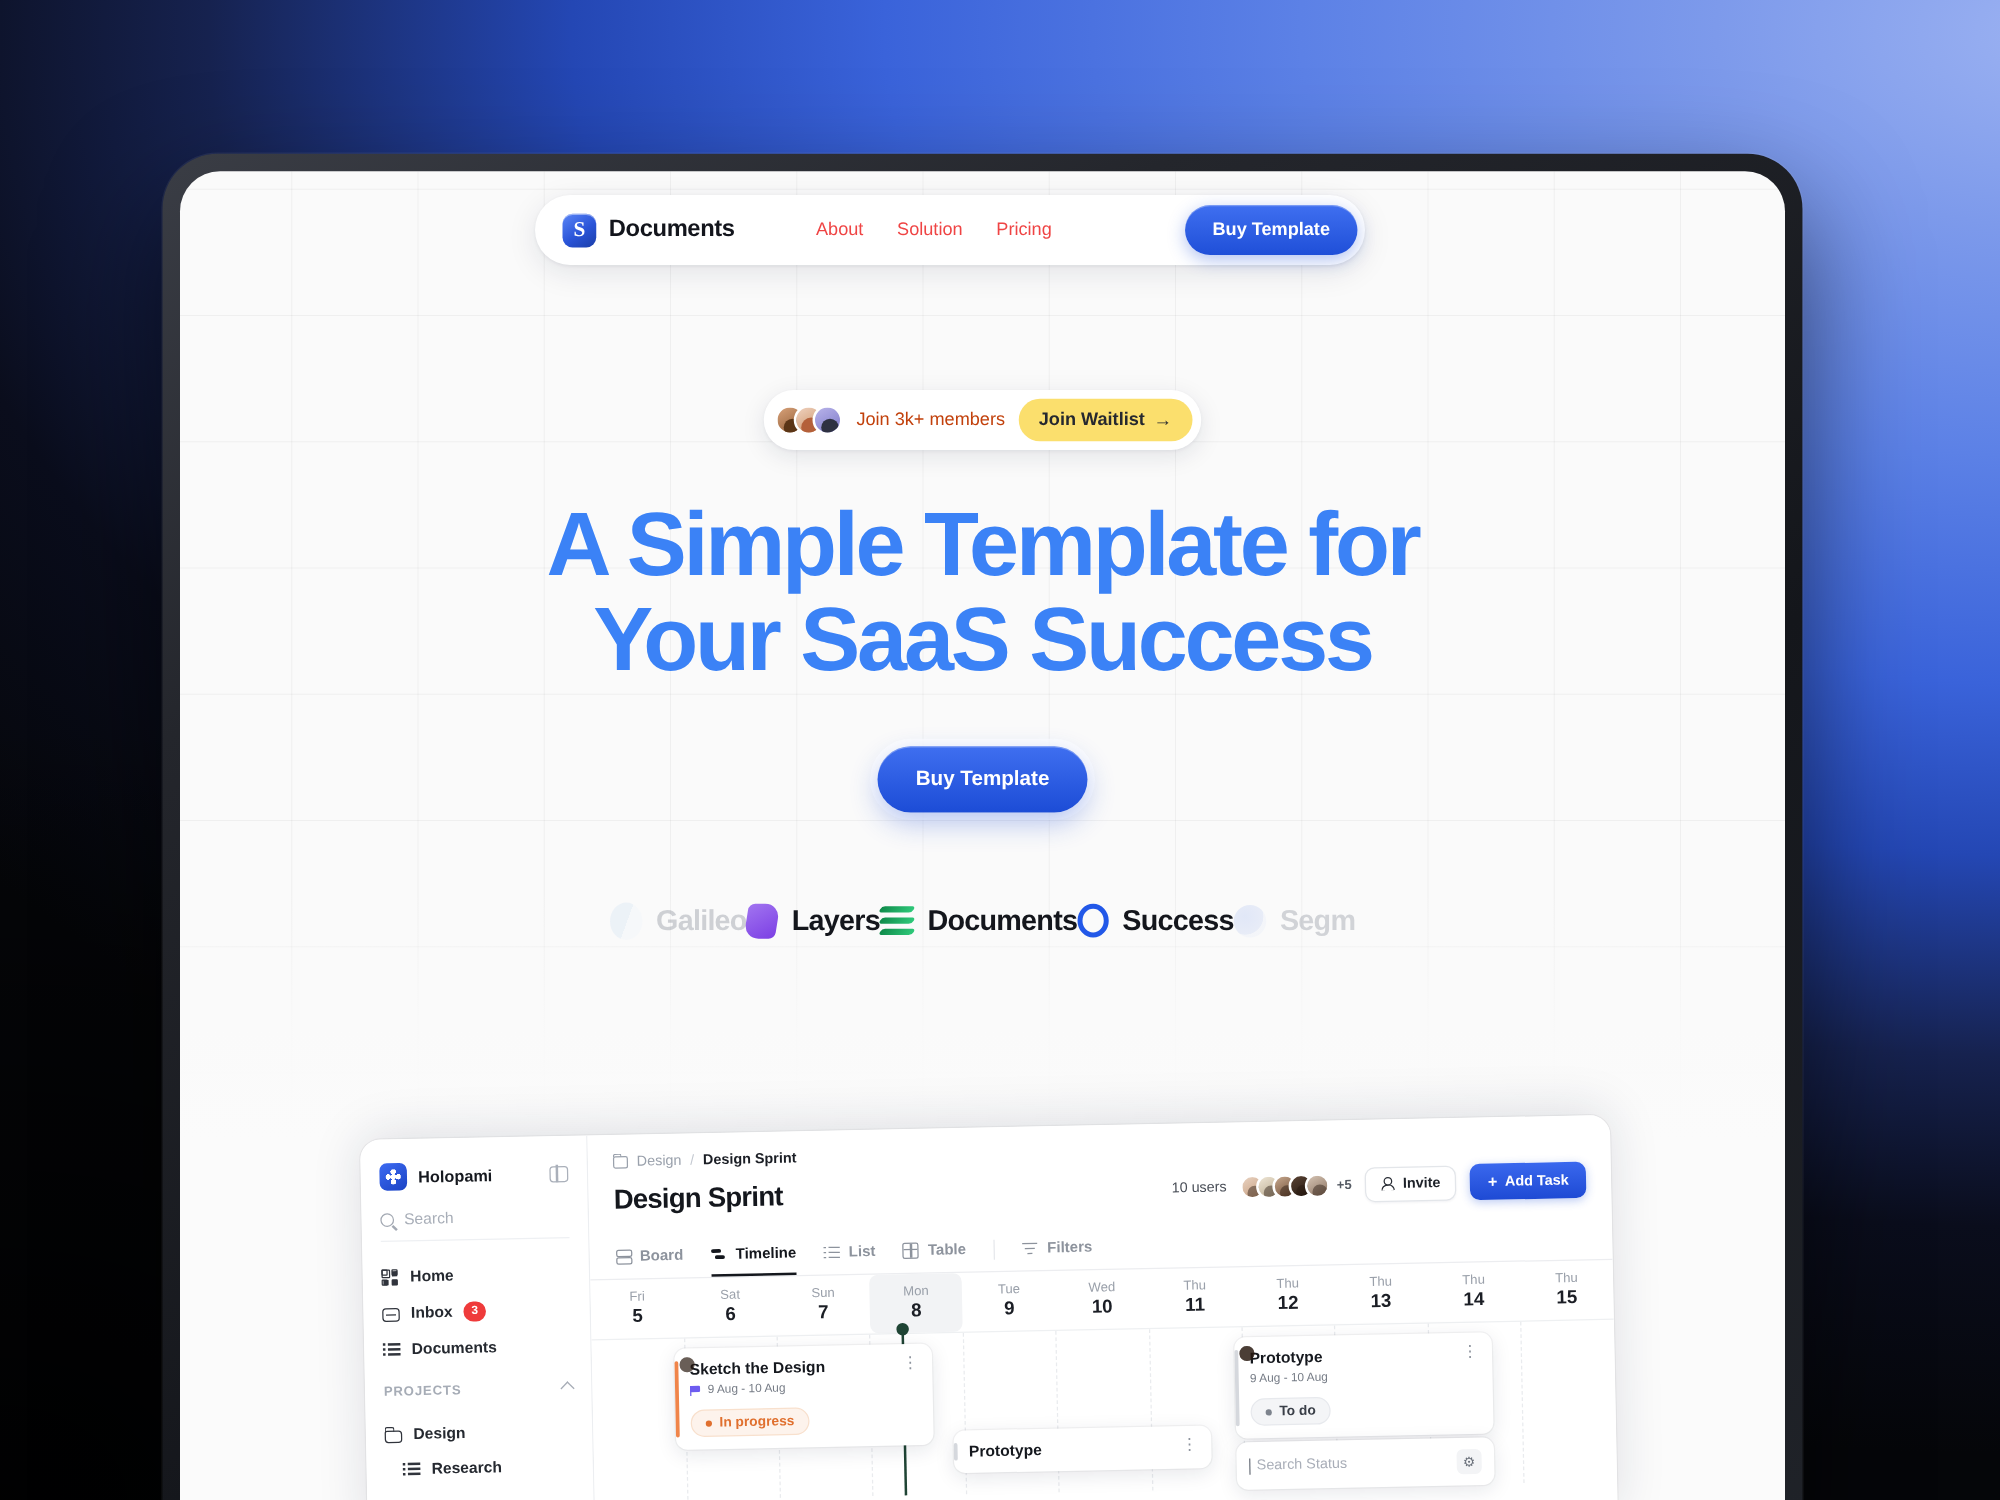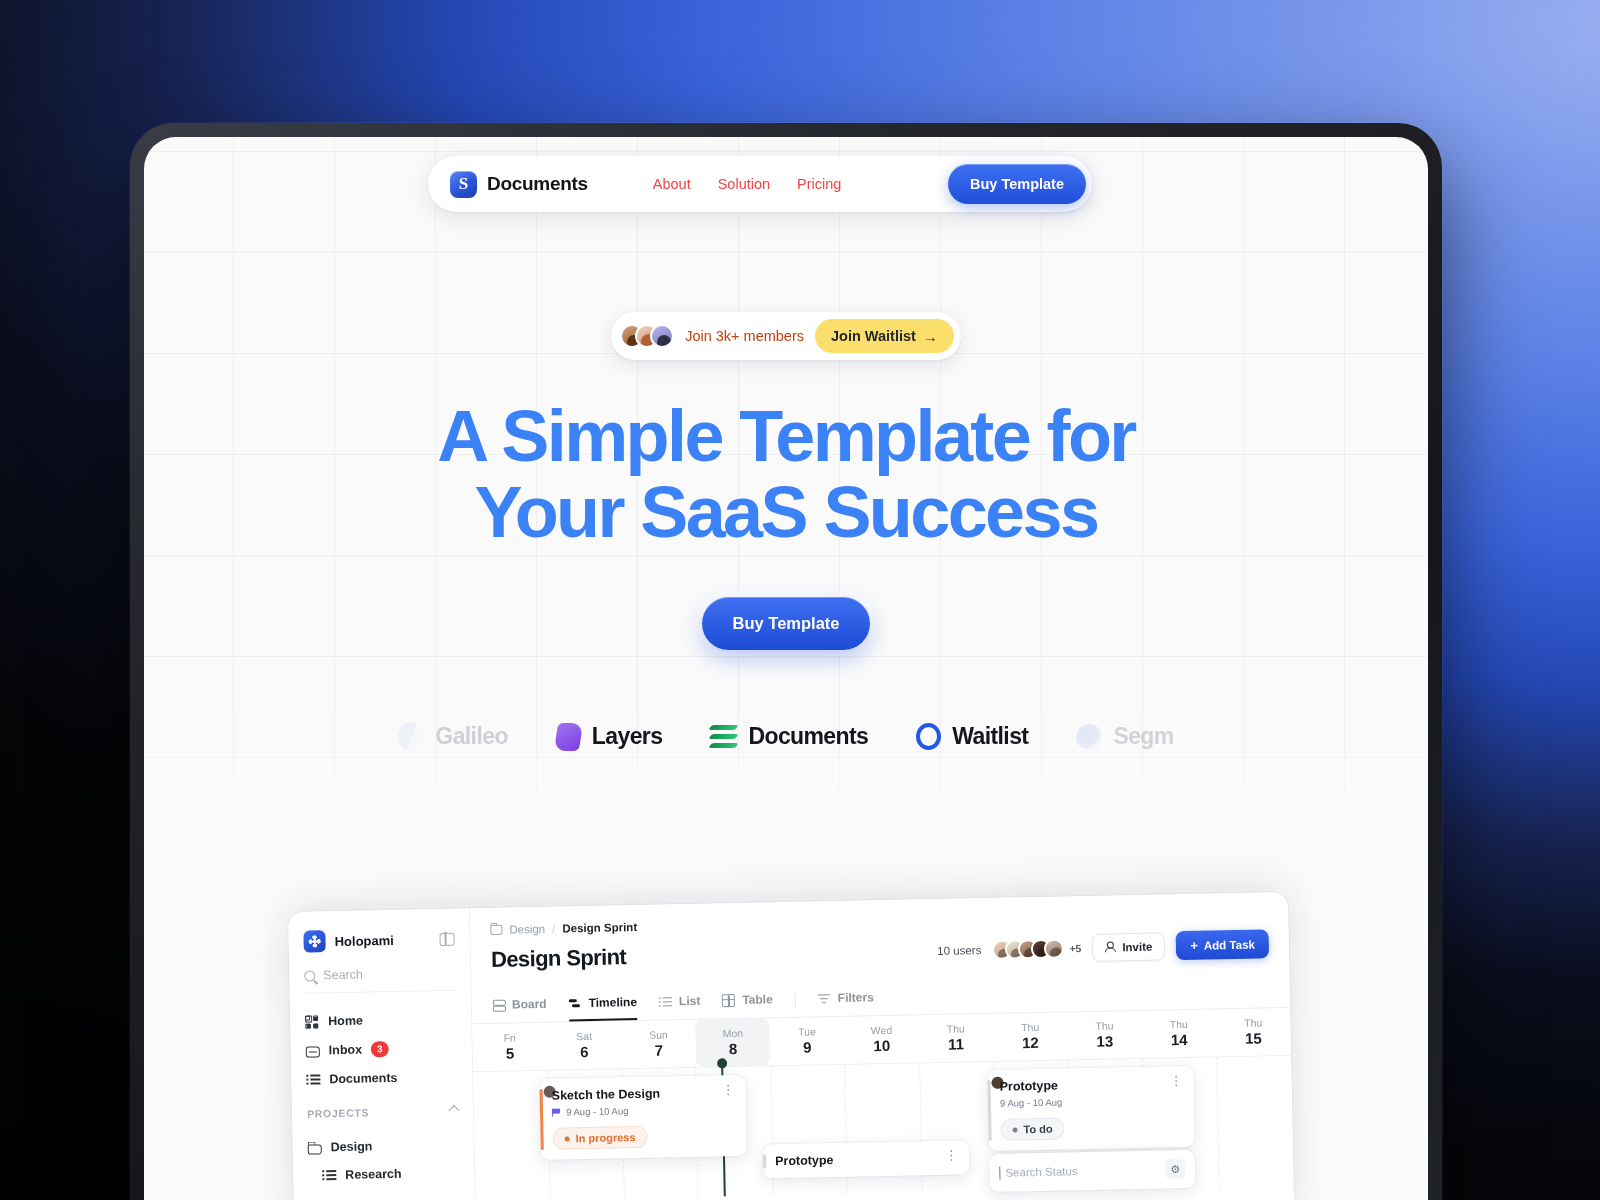--- a/index.html
+++ b/index.html
@@ -140,21 +140,20 @@
     border: none; border-radius: 30px;
     padding: 17px 29px; font-size: 16.5px; font-weight: 600;
     font-family: inherit; cursor: pointer;
     box-shadow: 0 5px 18px rgba(20,28,60,.10), 0 0 0 1px rgba(0,0,0,.05);
   }
 
   
   .logos {
     margin-top: 72px;
     display: flex; align-items: center; justify-content: center;
-    gap: 48px;
   }
   .logo-item { display: flex; align-items: center; gap: 11px; }
   .logo-text { font-size: 23px; font-weight: 700; letter-spacing: -.6px; }
   .logo-galileo { opacity: .30; }
   .logo-galileo .logo-text { color: #6b7280; }
   .g-mark { width: 26px; height: 30px; border-radius: 50%;
     background: linear-gradient(110deg,#cfe0f2 0 52%, #eef4fb 52% 100%); }
   .l-mark { width: 25px; height: 28px; border-radius: 5px 12px 5px 12px;
     background: linear-gradient(150deg,#a174f0,#7c3fe4); transform: skewX(-9deg); }
   .logo-layers .logo-text { color: #14161c; }
@@ -447,21 +446,21 @@
           <div class="logo-item logo-luminous">
             <span class="lum-mark">
                 <i></i>
                 <i></i>
                 <i></i>
               </span>
             <span class="logo-text">Documents</span>
           </div>
           <div class="logo-item logo-polymath">
             <span class="p-mark"></span>
-            <span class="logo-text">Waitlist</span>
+            <span class="logo-text">Success</span>
           </div>
           <div class="logo-item logo-segment">
             <span class="s-mark"></span>
             <span class="logo-text">Segm</span>
           </div>
         </div>
       </div>
     </div>
 
     <div class="screen-fade"></div>

